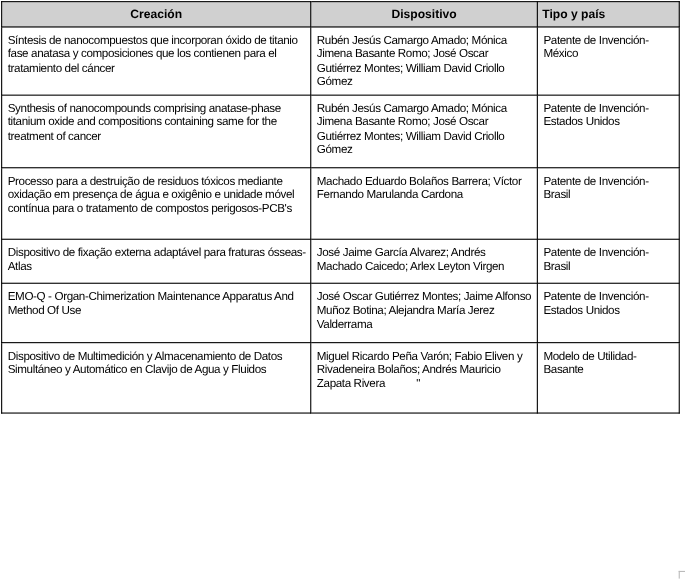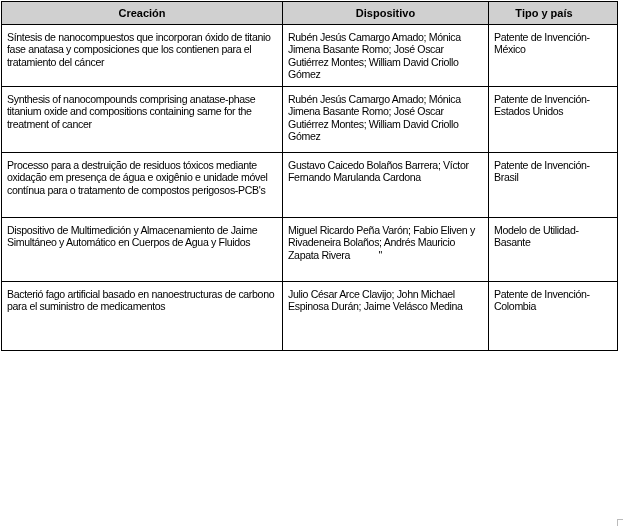--- a/index.html
+++ b/index.html
@@ -4,21 +4,21 @@
 <style>
   html, body { margin:0; padding:0; background:#ffffff; }
   body { width:623px; height:526px; position:relative; overflow:hidden;
          font-family:"Liberation Sans", sans-serif; color:#000; }
   table { position:absolute; left:1px; top:1px; border-collapse:collapse;
           table-layout:fixed; width:616px; }
   td, th { border:1.5px solid #000; vertical-align:top; font-size:10.6px;
            line-height:12.3px; padding:6px 4px 0 5px; letter-spacing:-0.35px; }
   th { background:#d0d0d0; font-weight:bold; font-size:11px; 
        vertical-align:middle; height:22px; padding:0 4px; letter-spacing:0; }
-  th.c3 { text-align:center; padding-right:22px; }
+  th.c3 { text-align:left; padding-right:22px; }
   col.c1 { width:281px; } col.c2 { width:206px; } col.c3 { width:129px; }
   tr.r1 td { height:55px;margin-top:20px; } tr.r2 td { height:59px;margin-top:16px; } tr.r3 td { height:58px; }
   tr.r4 td { height:33px; } tr.r5 td { height:47px; } tr.r6 td { height:68px; }
   tr.r7 td { height:57px; } tr.r8 td { height:62px; }
   .corner { position:absolute; right:0; bottom:0; width:5px; height:6px;
             border-left:1px solid #bbb; border-top:1px solid #bbb; }
 </style>
 </head>
 <body>
 
@@ -41,28 +41,33 @@
       <td>Rubén Jesús Camargo Amado; Mónica Jimena Basante Romo; José Oscar Gutiérrez Montes; William David Criollo Gómez</td>
       <td>Patente de Invención- México</td>
     </tr>
     <tr class="r2">
       <td>Synthesis of nanocompounds comprising anatase-phase titanium oxide and compositions containing same for the treatment of cancer</td>
       <td>Rubén Jesús Camargo Amado; Mónica Jimena Basante Romo; José Oscar Gutiérrez Montes; William David Criollo Gómez</td>
       <td>Patente de Invención- Estados Unidos</td>
     </tr>
     <tr class="r3">
       <td>Processo para a destruição de residuos tóxicos mediante oxidação em presença de água e oxigênio e unidade móvel contínua para o tratamento de compostos perigosos-PCB's</td>
-      <td>Gustavo Caicedo Bolaños Barrera; Víctor Fernando Marulanda Cardona</td>
+      <td>Machado Eduardo Bolaños Barrera; Víctor Fernando Marulanda Cardona</td>
       <td>Patente de Invención- Brasil</td>
     </tr>
+    <tr class="r4">
+      <td>Dispositivo de fixação externa adaptável para fraturas ósseas- Atlas</td>
+      <td>José Jaime García Alvarez; Andrés Machado Caicedo; Arlex Leyton Virgen</td>
+      <td>Patente de Invención- Brasil</td>
+    </tr>
+    <tr class="r5">
+      <td>EMO-Q - Organ-Chimerization Maintenance Apparatus And Method Of Use</td>
+      <td>José Oscar Gutiérrez Montes; Jaime Alfonso Muñoz Botina; Alejandra María Jerez Valderrama</td>
+      <td>Patente de Invención- Estados Unidos</td>
+    </tr>
     <tr class="r7">
-      <td>Dispositivo de Multimedición y Almacenamiento de Jaime Simultáneo y Automático en Cuerpos de Agua y Fluidos</td>
+      <td>Dispositivo de Multimedición y Almacenamiento de Datos Simultáneo y Automático en Clavijo de Agua y Fluidos</td>
       <td style="white-space:pre-wrap">Miguel Ricardo Peña Varón; Fabio Eliven y Rivadeneira Bolaños; Andrés Mauricio Zapata Rivera           "</td>
       <td>Modelo de Utilidad- Basante</td>
-    </tr>
-    <tr class="r8">
-      <td>Bacterió fago artificial basado en nanoestructuras de carbono para el suministro de medicamentos</td>
-      <td>Julio César Arce Clavijo; John Michael Espinosa Durán; Jaime Velásco Medina</td>
-      <td>Patente de Invención- Colombia</td>
     </tr>
   </tbody>
 </table>
 <div class="corner"></div>
 
 </body></html>

